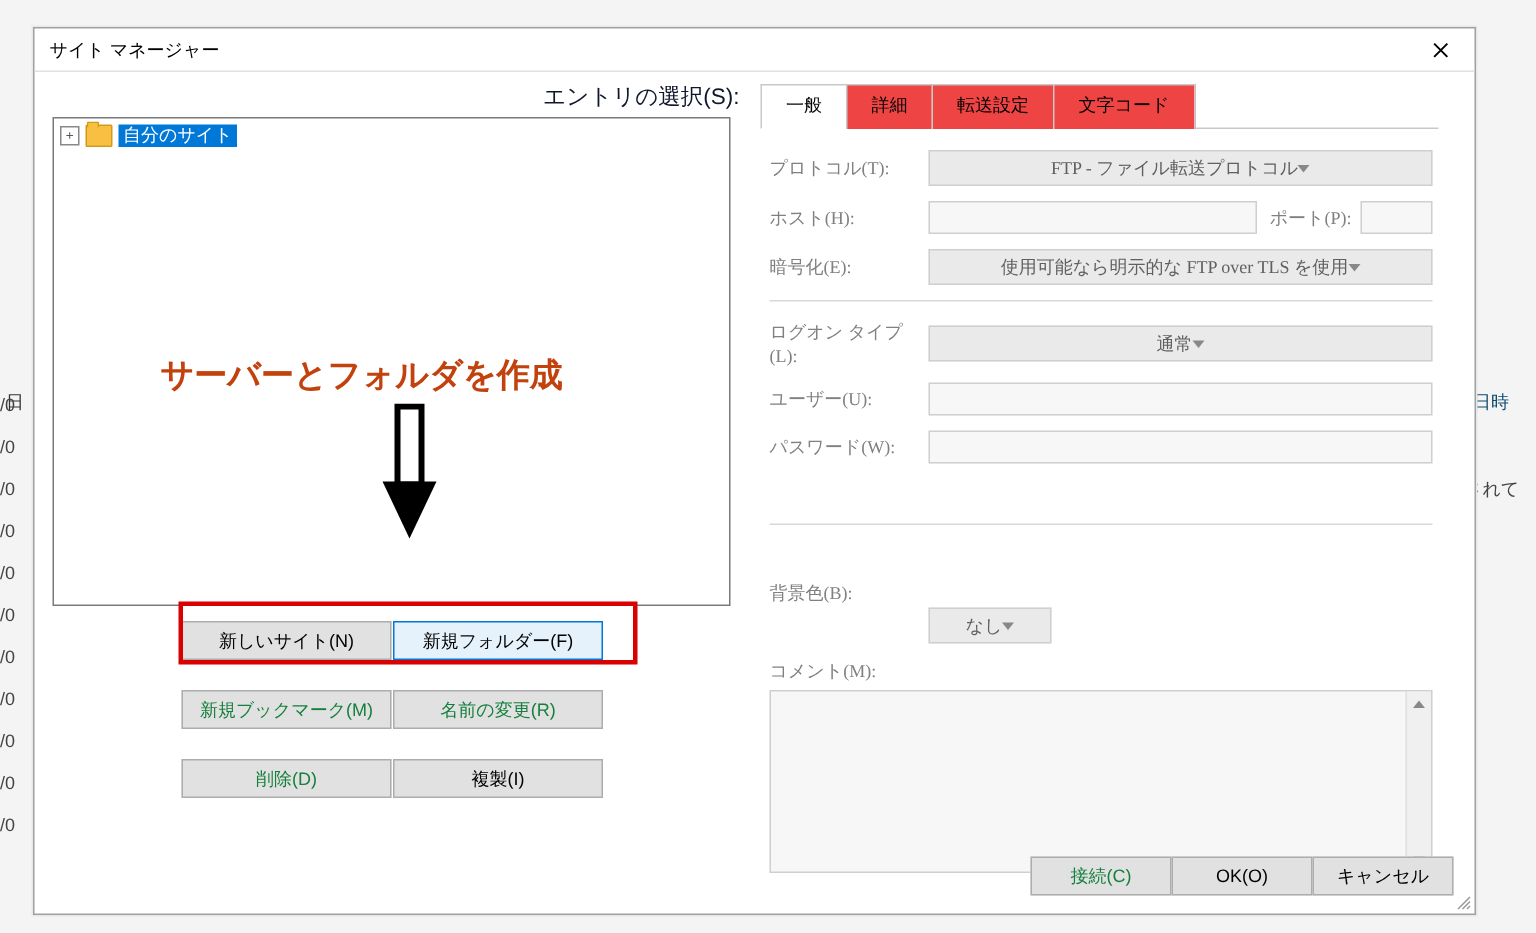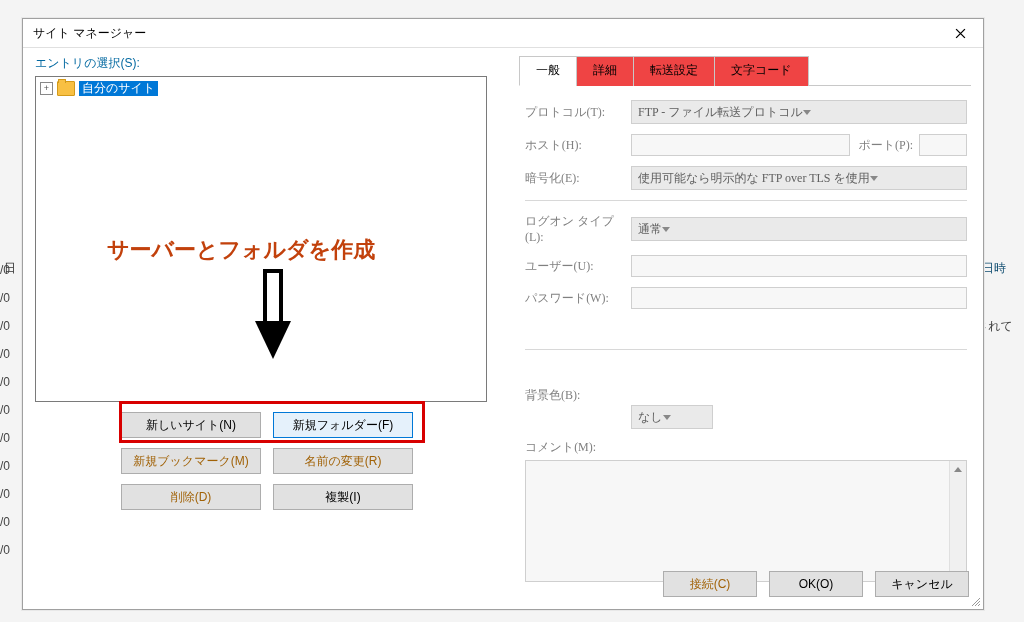--- a/index.html
+++ b/index.html
@@ -13,64 +13,64 @@
   .bg-head-right{position:absolute;right:18px;top:260px;font-size:12px;color:#0c4a6e}
 
   .dialog{position:absolute;left:22px;top:18px;width:960px;height:590px;background:#fff;border:1px solid #a0a0a0;box-shadow:0 0 0 1px #e8e8e8;}
   .titlebar{height:28px;line-height:28px;padding:0 6px 0 10px;border-bottom:1px solid #e0e0e0;display:flex;justify-content:space-between;align-items:center;font-size:12px;}
   .titlebar .close{width:34px;height:24px;display:flex;align-items:center;justify-content:center;cursor:default;}
   .titlebar .close svg{width:11px;height:11px;}
 
   .body{position:absolute;top:28px;left:0;right:0;bottom:0;padding:10px 12px 12px 12px;box-sizing:border-box;}
 
   .col-left{position:absolute;left:12px;top:8px;width:458px;}
-  .lbl{font-size:12px;color:#0369a1;margin-bottom:4px;}
+  .lbl{font-size:15px;color:#0f172a;margin-bottom:4px;text-align:right;}
   .tree{width:452px;height:326px;border:1px solid #7a7a7a;background:#fff;box-sizing:border-box;padding:3px 4px;}
   .tree-row{display:flex;align-items:center;height:16px;}
   .plus{width:11px;height:11px;border:1px solid #888;display:flex;align-items:center;justify-content:center;font-size:9px;line-height:1;margin-right:4px;color:#555;}
   .folder{width:16px;height:13px;background:#f8c043;border:1px solid #d39a1a;border-radius:1px;margin-right:4px;position:relative;}
   .folder::before{content:"";position:absolute;top:-3px;left:0;width:6px;height:3px;background:#f8c043;border:1px solid #d39a1a;border-bottom:none;border-radius:1px 1px 0 0;}
   .tree-label{background:#0078d7;color:#fff;padding:0 3px;height:15px;line-height:15px;}
 
   .btn-grid{margin:10px 0 0 86px;}
-  .btn-row{display:flex;gap:12px;margin-bottom:10px;}
+  .btn-row{display:flex;gap:1px;margin-bottom:20px;}
   .btn{width:140px;height:26px;border:1px solid #adadad;background:#e1e1e1;display:flex;align-items:center;justify-content:center;font-size:12px;cursor:default;box-sizing:border-box;}
-  .btn.disabled{color:#a16207;}
+  .btn.disabled{color:#15803d;}
   .btn.hover{background:#e5f1fb;border-color:#0078d7;}
 
   .highlight-box{position:absolute;border:3px solid #d80000;pointer-events:none;}
 
   .annot{position:absolute;color:#c2410c;font-weight:bold;font-size:22px;white-space:nowrap;}
   .arrow{position:absolute;}
 
   
-  .col-right{position:absolute;left:496px;top:8px;width:452px;}
+  .col-right{position:absolute;left:484px;top:8px;width:452px;}
   .tabs{display:flex;border-bottom:1px solid #c8c8c8;}
   .tab{padding:5px 16px 6px;border:1px solid #c8c8c8;border-bottom:none;margin-right:-1px;background:#ef4444;position:relative;top:1px;font-size:12px;cursor:default;}
   .tab.active{background:#fff;border-bottom:1px solid #fff;}
 
   .form{padding:14px 4px 4px 6px;color:#808080;font-family:Liberation Serif, serif;}
   .frow{display:flex;align-items:center;margin-bottom:10px;min-height:22px;}
   .flabel{width:106px;font-size:12px;}
   .finput{flex:1;height:22px;border:1px solid #cfcfcf;background:#f7f7f7;box-sizing:border-box;padding:0 6px;font-size:12px;color:#555;display:flex;align-items:center;}
   .finput.small{flex:none;width:48px;margin-left:6px;}
   .plabel{margin-left:8px;font-size:12px;}
-  .fselect{flex:1;height:22px;border:1px solid #cfcfcf;background:#eaeaea;display:flex;align-items:center;justify-content:flex-start;padding:0 6px;font-size:12px;color:#606060;}
+  .fselect{flex:1;height:22px;border:1px solid #cfcfcf;background:#eaeaea;display:flex;align-items:center;justify-content:center;padding:0 6px;font-size:12px;color:#606060;}
   .fselect.small{flex:none;width:68px;margin-top:43px;}
   .caret{width:0;height:0;border-left:4px solid transparent;border-right:4px solid transparent;border-top:5px solid #888;}
   .divider{height:1px;background:#d8d8d8;margin:6px 0 12px 0;}
 
   .comment-area{margin-top:4px;height:120px;border:1px solid #cfcfcf;background:#f7f7f7;position:relative;}
   .fake-scroll{position:absolute;right:0;top:0;bottom:0;width:16px;background:#f0f0f0;border-left:1px solid #e0e0e0;}
   .fake-scroll .up,.fake-scroll .down{position:absolute;left:0;width:16px;height:16px;display:flex;align-items:center;justify-content:center;}
   .fake-scroll .up{top:0}.fake-scroll .down{bottom:0}
   .fake-scroll .up::before{content:"";border-left:4px solid transparent;border-right:4px solid transparent;border-bottom:5px solid #888;}
   .fake-scroll .down::before{content:"";border-left:4px solid transparent;border-right:4px solid transparent;border-top:5px solid #888;}
 
-  .footer{position:absolute;right:14px;bottom:12px;display:flex;gap:12px;}
+  .footer{position:absolute;right:14px;bottom:12px;display:flex;}
   .footer .btn{width:94px;}
 
   .resize-grip{position:absolute;right:2px;bottom:2px;width:12px;height:12px;}
   .resize-grip svg{display:block}
 </style>
 </head>
 <body>
 
 <div class="stage">
 

